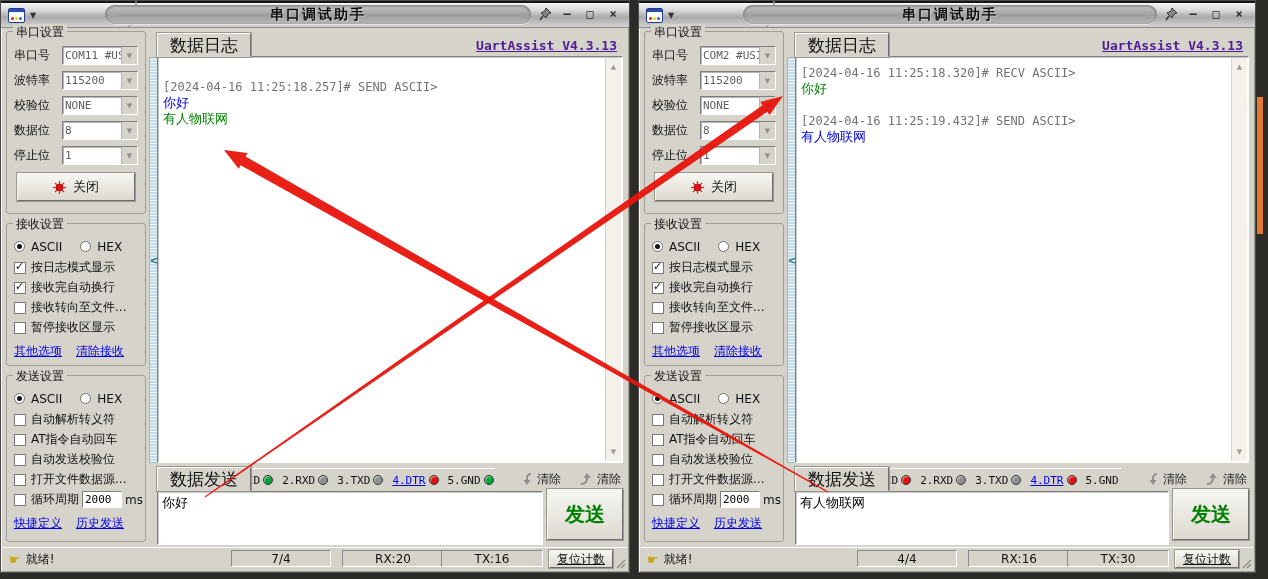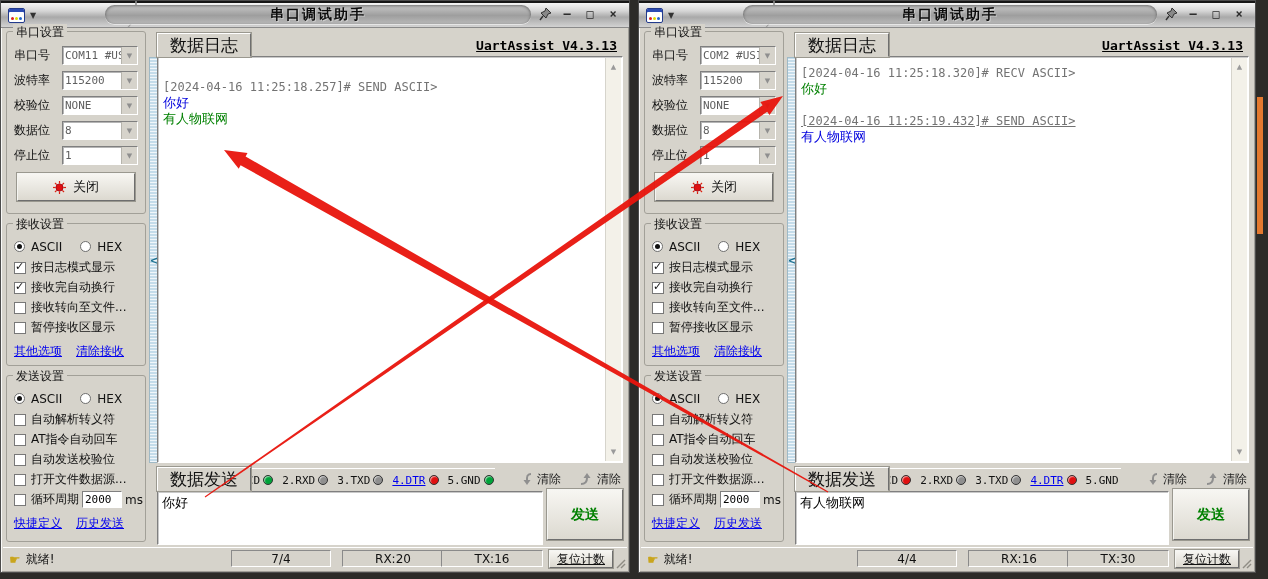--- a/index.html
+++ b/index.html
@@ -60,49 +60,49 @@
        padding:0 2px;margin:0 3px;background:#fff;}
   
   .splitter{position:absolute;left:146px;top:30px;width:10px;height:406px;background:#c4dcea;
        background-image:repeating-linear-gradient(0deg,rgba(255,255,255,.75) 0 1px,transparent 1px 3px);
        border:1px solid #9fb9c6;box-sizing:border-box;display:flex;align-items:center;justify-content:center;}
   .splitter span{font-weight:bold;font-size:10px;color:#1d7190;}
   
   .tab{position:absolute;height:24px;background:#d6d3cb;border:1px solid;border-color:#fff #6f6f6f #d6d3cb #fff;
        box-shadow:0 0 0 1px #9a988f;display:flex;align-items:center;justify-content:center;font-size:17px;padding:0 12px;box-sizing:border-box;z-index:3;}
   .log-tab{left:154px;top:6px;}
-  .ver-link{position:absolute;right:10px;top:11px;font:bold 13px "DejaVu Sans Mono",monospace;color:#000000;text-decoration:underline;}
+  .ver-link{position:absolute;right:10px;top:11px;font:bold 13px "DejaVu Sans Mono",monospace;color:#4c1d95;text-decoration:underline;}
   .logbox{position:absolute;left:154px;right:4px;top:29px;height:407px;background:#fff;
        border:1px solid;border-color:#7f7f7f #fff #fff #7f7f7f;box-shadow:inset 1px 1px 0 #c9c9c9;box-sizing:border-box;overflow:hidden;}
   .log-lines{position:absolute;left:5px;top:0;right:20px;font:12px "DejaVu Sans Mono",monospace;line-height:16px;}
   #win-left .log-lines{padding-top:22px;}
   #win-right .log-lines{padding-top:8px;}
   .ln{white-space:nowrap;}
   .ln-meta{color:#737373;}
   .ln-send{color:#0000dd;font-family:"DejaVu Sans",sans-serif;font-size:13px;}
   .ln-recv{color:#008000;font-family:"DejaVu Sans",sans-serif;font-size:13px;}
-  .ln+.ln-meta{margin-top:16px;text-decoration:underline;}
+  .ln+.ln-meta{margin-top:16px;}
   .sb{position:absolute;top:1px;bottom:1px;right:1px;width:15px;background:#f3f1e9;border-left:1px solid #d6d4cc;}
   .sb .up,.sb .dn{position:absolute;left:0;right:0;height:14px;display:flex;align-items:center;justify-content:center;
        font-size:7px;color:#9a9a9a;}
   .sb .up{top:2px;} .sb .dn{bottom:2px;}
   
   .send-tab{left:154px;top:440px;}
   .pinstrip{position:absolute;left:224px;right:132px;top:441px;height:22px;display:flex;align-items:center;gap:9px;
        overflow:hidden;white-space:nowrap;font:11px "DejaVu Sans Mono",monospace;border-top:1px solid #fff;}
   .pin{display:flex;align-items:center;gap:3px;flex:none;}
   .pin-dot{width:8px;height:8px;border-radius:50%;border:1px solid #333;box-shadow:inset 1px 1px 1px rgba(255,255,255,.6);}
   .dot-green{background:#00a33a;} .dot-gray{background:#8f8f8f;} .dot-red{background:#e01010;}
   .pin-link{color:#0000ee;text-decoration:underline;}
   .clearbtn{position:absolute;top:441px;height:22px;display:flex;align-items:center;gap:4px;font-size:12px;color:#222;}
   .clear1{right:66px;} .clear2{right:6px;}
   .sendbox{position:absolute;left:154px;right:84px;top:464px;height:54px;background:#fff;
        border:1px solid;border-color:#7f7f7f #fff #fff #7f7f7f;box-shadow:inset 1px 1px 0 #c9c9c9;
        font:13px "DejaVu Sans",sans-serif;padding:2px 4px;resize:none;outline:none;box-sizing:border-box;}
-  .sendbtn{position:absolute;right:4px;top:462px;width:76px;height:51px;font-weight:bold;font-size:14px;color:#008000;}
+  .sendbtn{position:absolute;right:4px;top:462px;width:76px;height:51px;font-weight:bold;font-size:20px;color:#008000;}
   
   .statusbar{position:absolute;left:2px;right:2px;bottom:2px;height:22px;border-top:1px solid #fff;font-size:12px;}
   .ready{position:absolute;left:6px;top:3px;display:flex;align-items:center;gap:5px;}
   .ready .ico{color:#c9a51d;font-size:13px;}
   .spanel{position:absolute;top:2px;height:17px;border:1px solid;border-color:#8a8a8a #fff #fff #8a8a8a;
        display:flex;align-items:center;justify-content:center;background:#d6d3cb;box-sizing:border-box;}
   .sp1{right:296px;width:100px;} .sp2{right:183px;width:102px;} .sp3{right:84px;width:102px;}
   .resetbtn{position:absolute;right:14px;top:2px;width:64px;height:18px;text-decoration:underline;font-size:12px;}
   .grip{position:absolute;right:1px;bottom:1px;}
   

